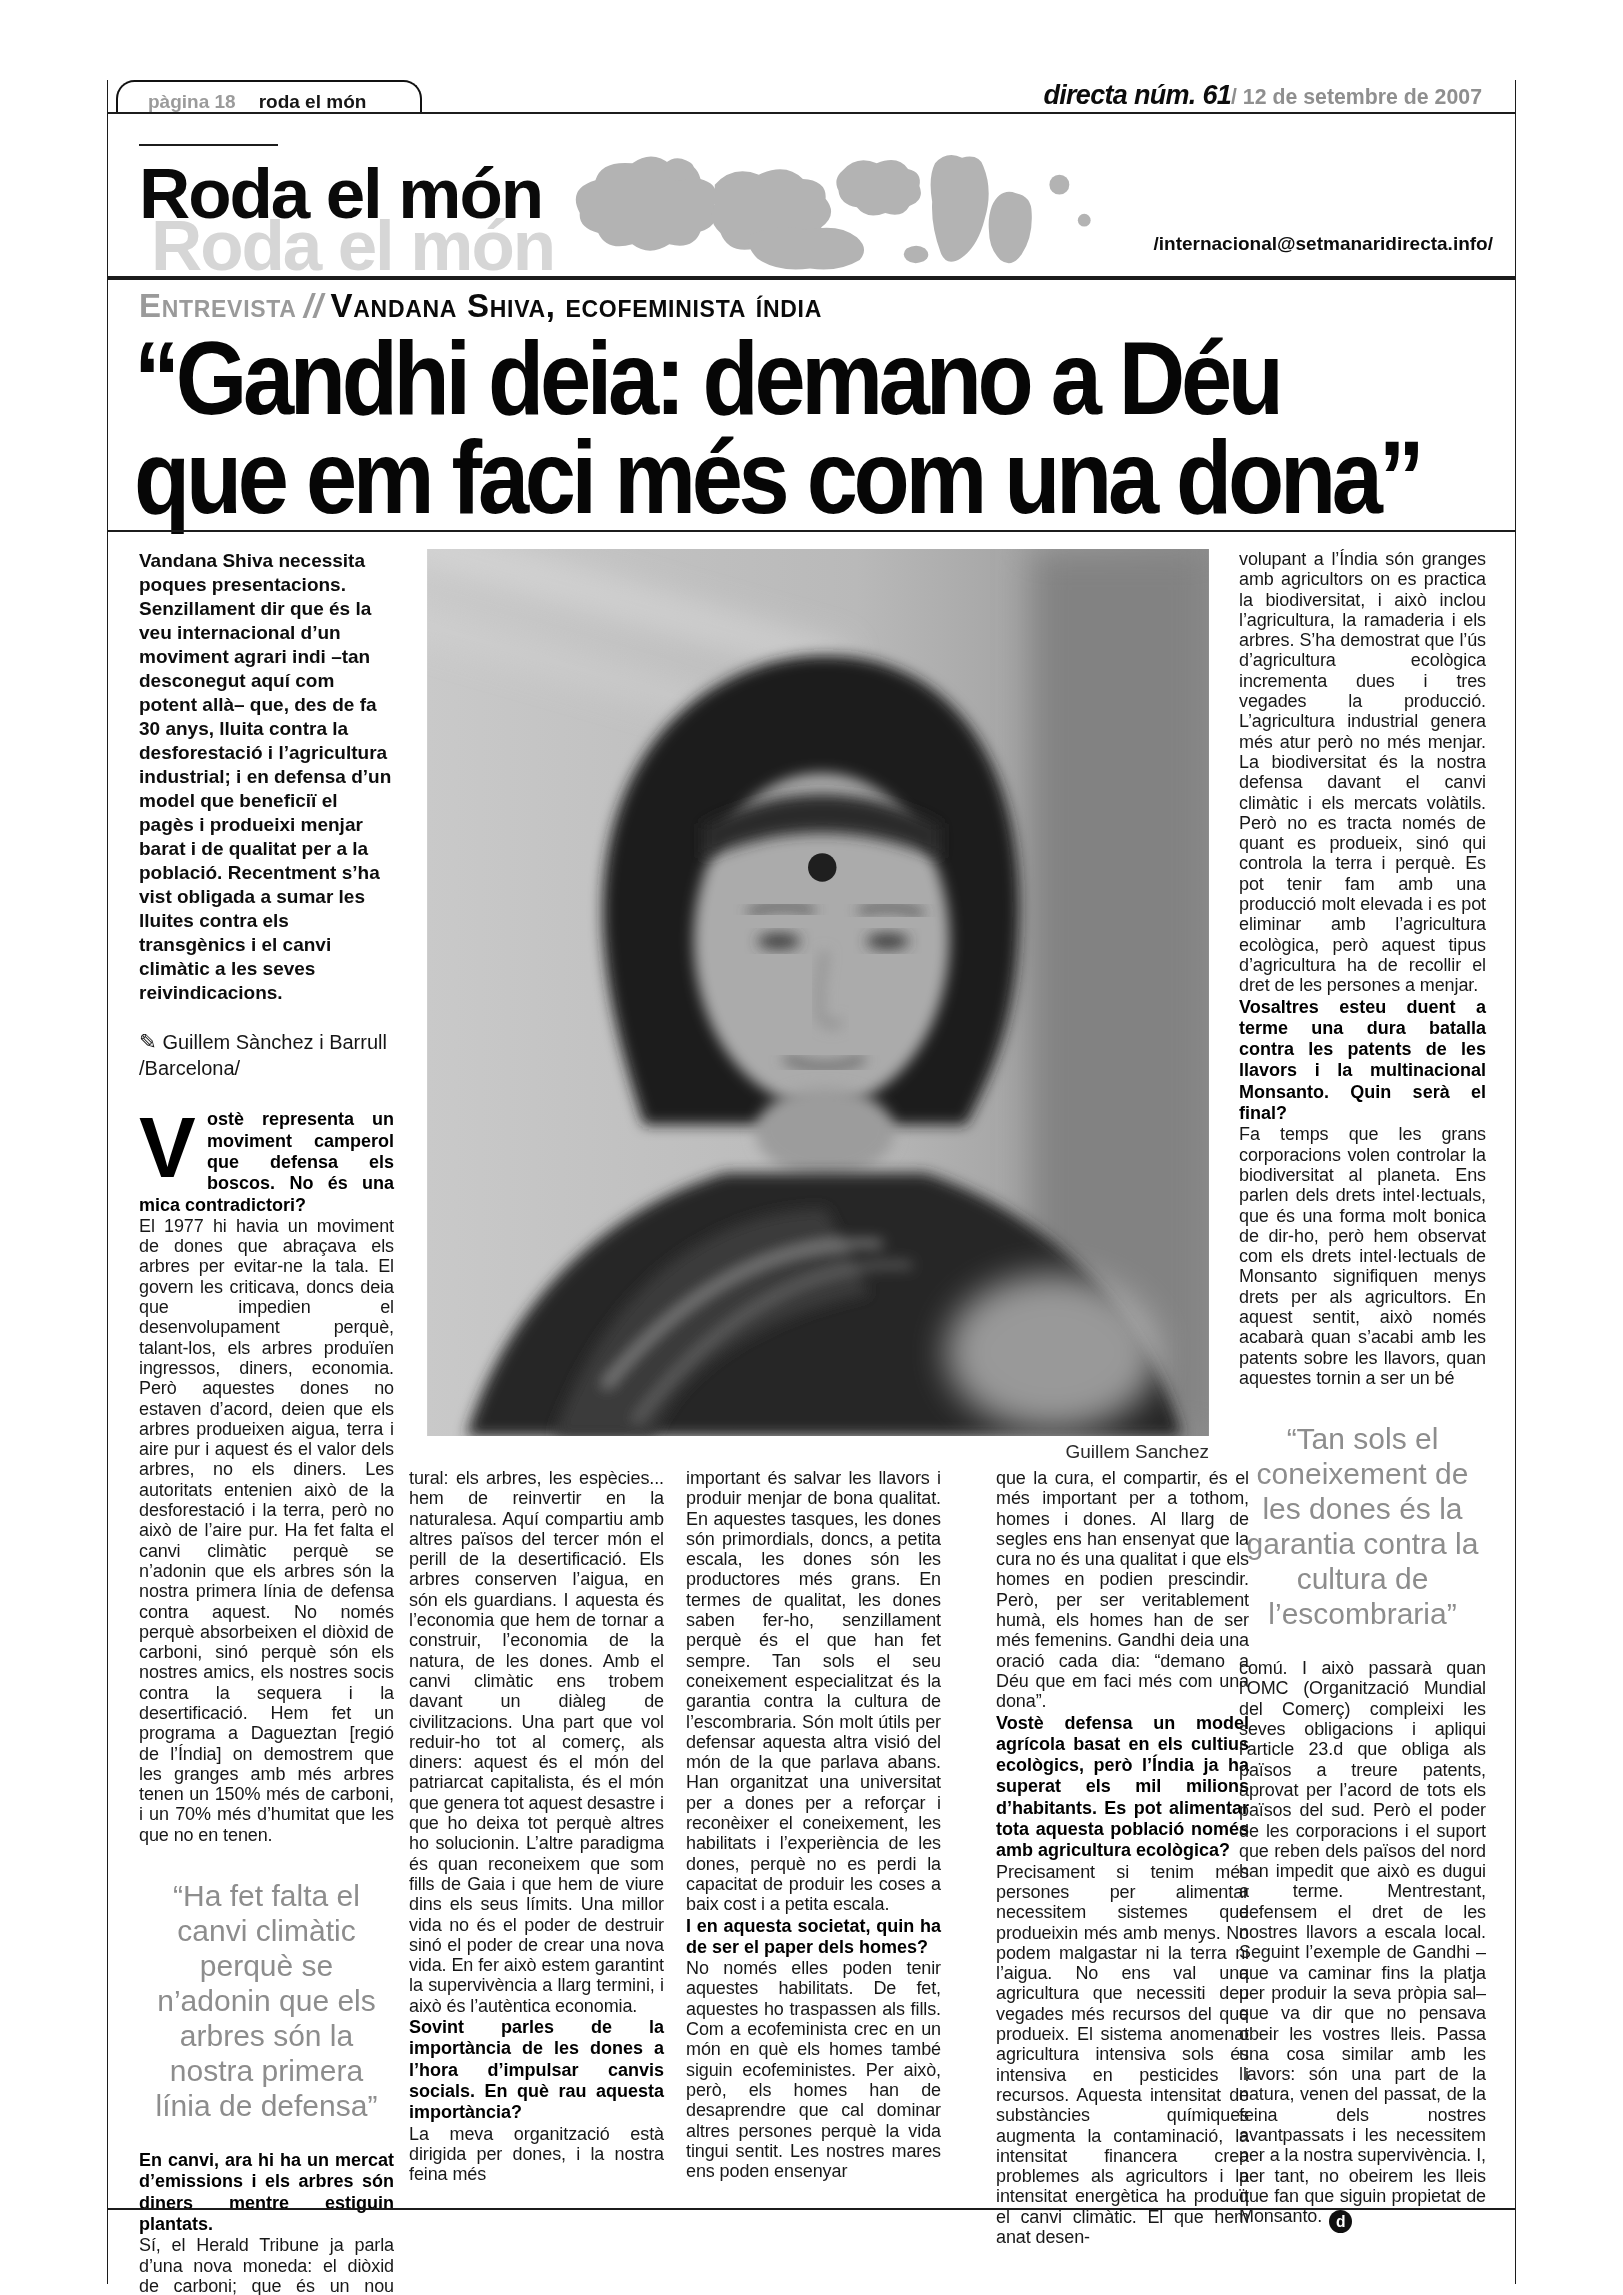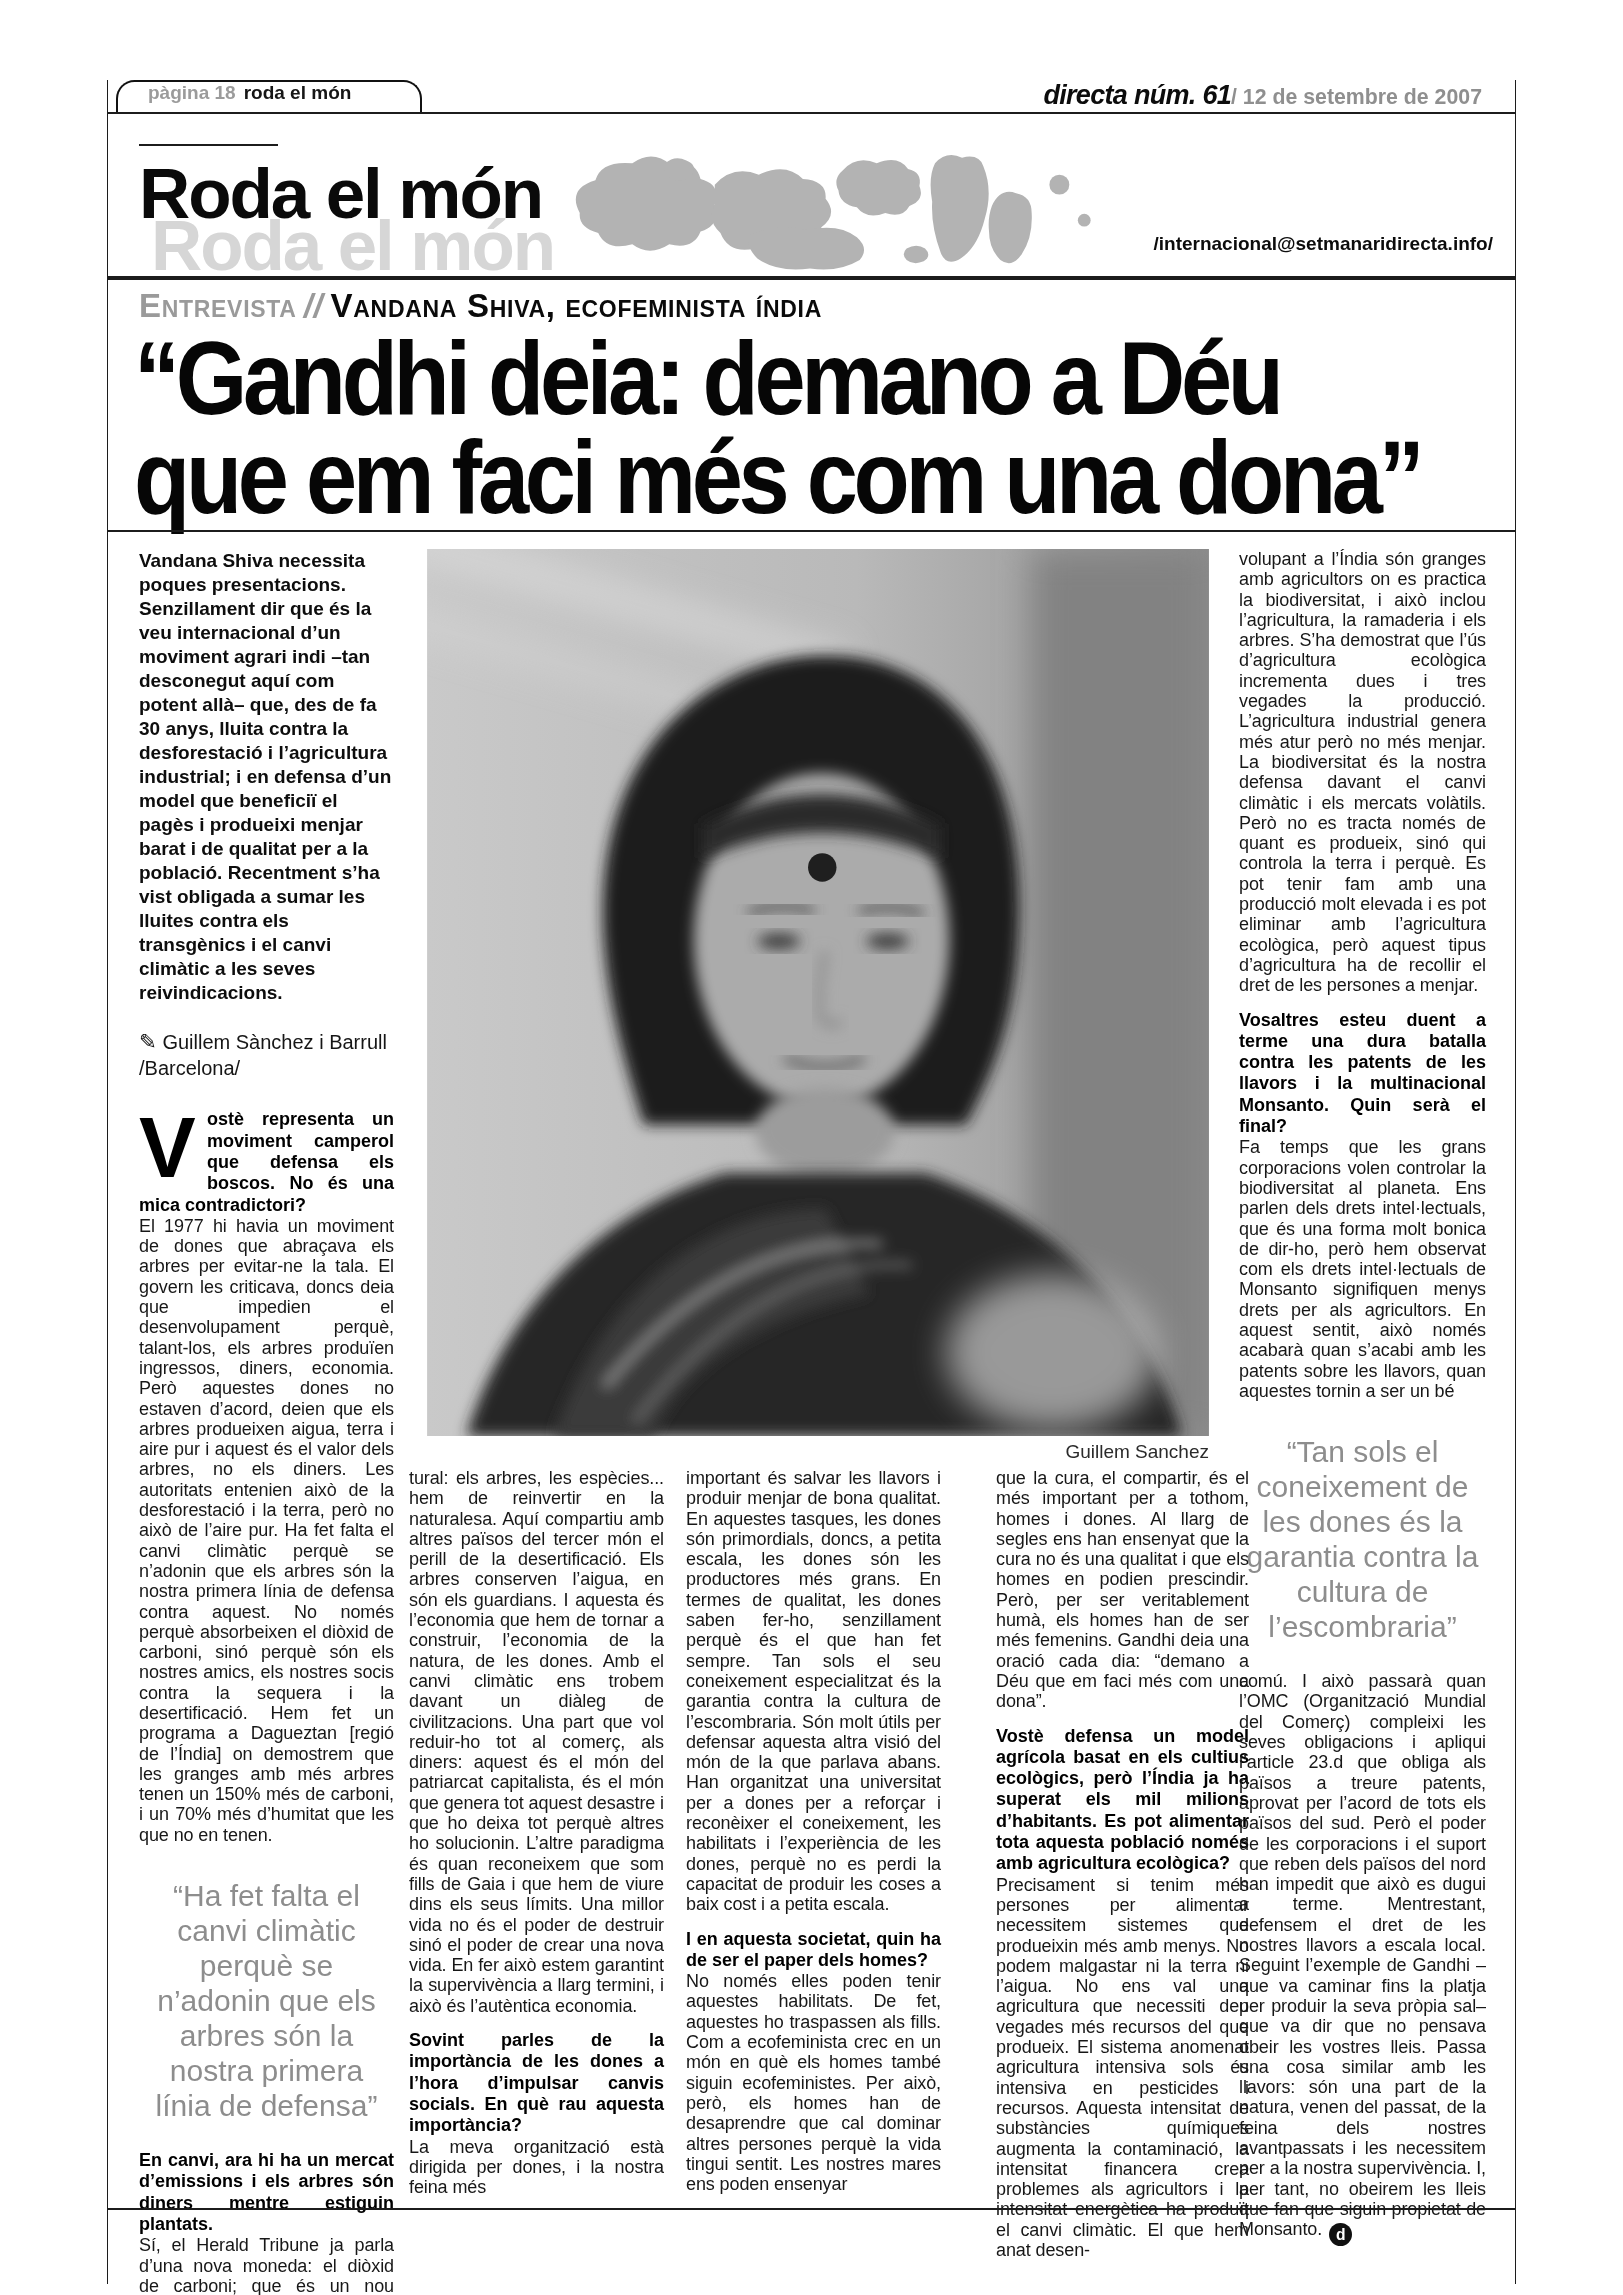--- a/index.html
+++ b/index.html
@@ -2,21 +2,21 @@
 <html style="font-size:11.4px"><head>
 <meta charset="utf-8">
 <style>
   html,body{margin:0;padding:0;background:#ffffff;}
   .page{position:relative;width:1623px;height:2295px;background:#fff;overflow:hidden;
         font-family:"Liberation Sans", sans-serif;color:#161616;}
   .abs{position:absolute;}
   .rule{background:#1c1c1c;}
   
   .tab{left:116px;top:80px;width:306px;height:33px;border:2.1px solid #111;border-bottom:none;
-       border-radius:18.5px 18.5px 0 0;display:flex;align-items:flex-start;padding-left:30px;gap:8px;
+       border-radius:18.5px 18.5px 0 0;display:flex;align-items:flex-end;padding-left:30px;gap:23px;
        font-size:19px;font-weight:bold;background:#fff;box-sizing:border-box;}
   .tab .muted{color:#9b9b9b;}
   .issue{right:141px;top:80px;display:flex;align-items:baseline;}
   .brand{font-size:27px;font-weight:bold;font-style:italic;letter-spacing:-0.7px;color:#0c0c0c;}
   .issue-date{font-size:21.3px;font-weight:bold;color:#8f8f8f;}
   
   .mini-rule{left:139px;top:144px;width:139px;height:2.1px;}
   .sec-title{left:139px;top:158px;font-size:71px;font-weight:bold;letter-spacing:-2.1px;color:#0a0a0a;z-index:3;line-height:1;}
   .sec-title-echo{left:151px;top:210px;font-size:71px;font-weight:bold;letter-spacing:-2.1px;color:#d6d6d6;z-index:1;line-height:1;}
   .email{right:130px;top:233px;font-size:19px;font-weight:bold;color:#0c0c0c;z-index:3;}
@@ -28,21 +28,21 @@
   .headline{left:134px;top:329px;width:1365px;font-weight:bold;color:#060606;font-size:92px;
             line-height:88px;letter-spacing:-4.3px;transform:scaleY(1.12);transform-origin:0 0;white-space:nowrap;}
   
   .col{position:absolute;}
   .intro{font-size:19px;line-height:24px;font-weight:bold;color:#0d0d0d;margin:0;text-align:left;}
   .byline{margin-top:24px;font-size:20px;line-height:26px;}
   .byline .pen{font-size:21.3px;}
   .byline b{font-weight:normal;text-align:right;}
   .q{font-weight:bold;font-size:18px;line-height:21.3px;text-align:justify;color:#000;margin:0;}
   .body-p{font-size:18px;line-height:20.3px;text-align:justify;letter-spacing:-0.1px;color:#171717;margin:0;}
-  .q.after{margin-top:14px;}
+  .q.after{margin-top:1px;}
   .first-q{margin-top:28.4px;}
   .dropcap{float:left;font-size:85px;line-height:65px;font-weight:bold;padding:5.7px 11.4px 0 0;color:#000;}
   .pull{color:#8d8d8d;font-size:30px;line-height:35px;text-align:center;margin:33px 0 27px 0;}
   .credit{left:427px;top:1441px;width:782px;text-align:right;font-size:19px;color:#2b2b2b;}
   .endmark{display:inline-block;width:23px;height:23px;border-radius:50%;background:#101010;color:#fff;
            font-weight:bold;font-size:15.6px;line-height:23px;text-align:center;margin-left:7.1px;vertical-align:-5px;letter-spacing:0;}
 </style>
 </head>
 <body>
 

